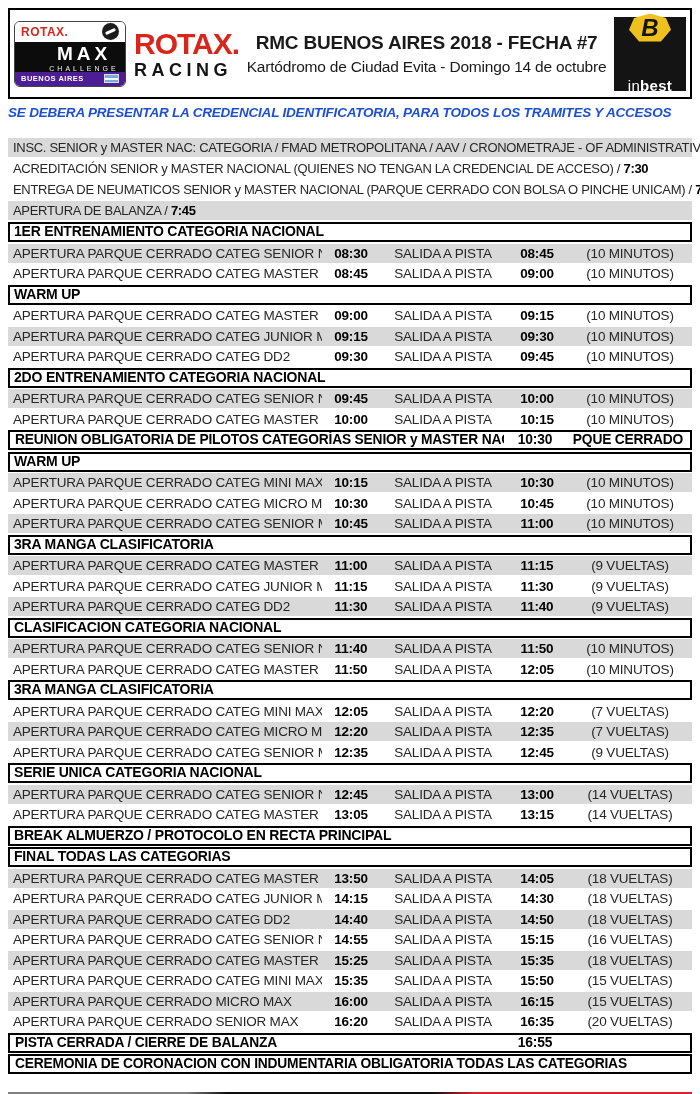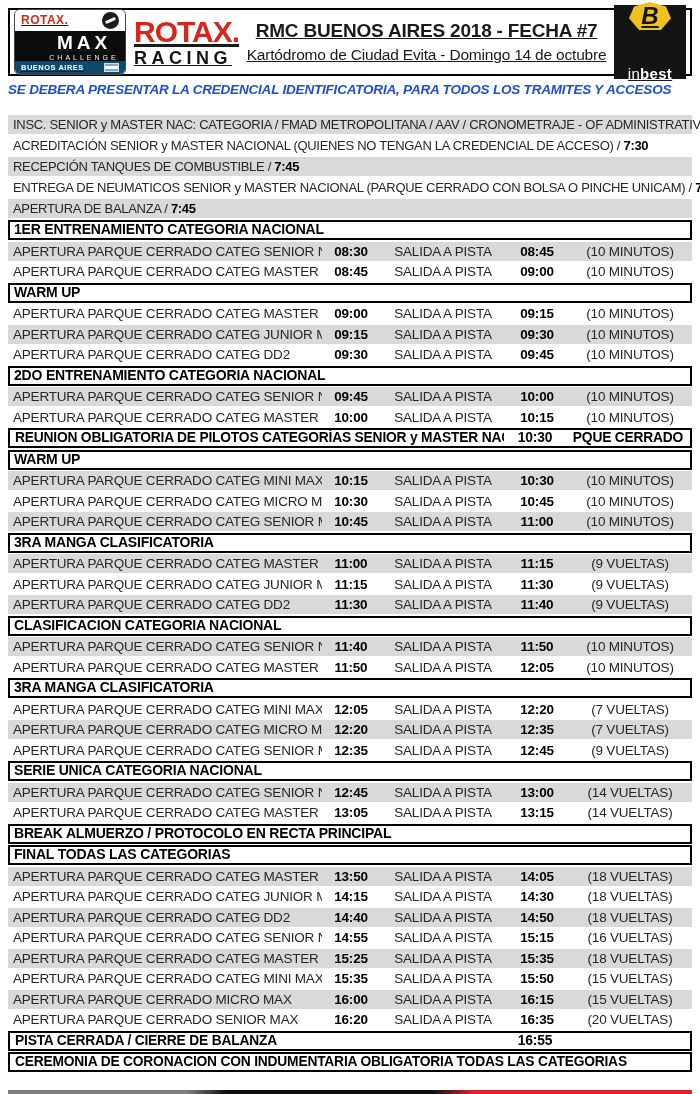--- a/index.html
+++ b/index.html
@@ -1,31 +1,31 @@
 <!DOCTYPE html>
 <html style="--shade: #d9d9d9; --rotax-red: #d9261c; --inbest-yellow: #f0c01d; --stripe-gray: #808080; --stripe-black: #0f0f0f; --stripe-red: #d92330;"><head>
 <meta charset="utf-8">
 <style>
   html,body{margin:0;padding:0;background:#fff;}
   .page{width:700px;height:1094px;background:#fff;overflow:hidden;position:relative;
         font-family:"Liberation Sans",sans-serif;color:#1a1a1a;}
   
-  .header-box{margin:8px 8px 0;height:68px;border:2px solid #000;box-sizing:border-box;
-              display:flex;align-items:center;padding:0 4px;background:#fff;text-decoration:underline;}
+  .header-box{margin:8px 8px 0;height:91px;border:2px solid #000;box-sizing:border-box;
+              display:flex;align-items:center;padding:0 4px;background:#fff;}
   .badge{width:112px;height:66px;border-radius:6px;overflow:hidden;display:flex;flex-direction:column;
          border:1px solid #444;flex-shrink:0;box-sizing:border-box;}
   .badge-top{height:22px;background:#fff;display:flex;align-items:center;justify-content:space-between;padding:0 6px;}
   .badge-rotax{color:var(--rotax-red);font-weight:bold;font-size:12px;letter-spacing:.5px;}
   .badge-circle{width:17px;height:17px;border-radius:50%;background:#1c1c1c;position:relative;flex-shrink:0;}
   .badge-circle::after{content:"";position:absolute;left:3px;top:7px;width:11px;height:3px;background:#fff;
                        transform:rotate(-25deg);border-radius:2px;}
   .badge-mid{flex:1;background:#0c0c0c;color:#fff;text-align:center;line-height:1;padding-top:2px;padding-left:28px;}
   .badge-max{font-size:19px;font-weight:bold;letter-spacing:4px;}
   .badge-challenge{font-size:7px;letter-spacing:3px;color:#f2f2f2;margin-top:2px;}
-  .badge-bot{height:14px;background:#0c4a6e;display:flex;align-items:center;justify-content:space-between;padding:0 6px;}
+  .badge-bot{height:14px;background:#4c1d95;display:flex;align-items:center;justify-content:space-between;padding:0 6px;}
   .badge-loc{color:#fff;font-size:7.5px;font-weight:bold;letter-spacing:.5px;}
   .badge-flag{width:15px;height:9px;display:flex;flex-direction:column;border:.5px solid #ddd;box-sizing:border-box;}
   .badge-flag i{flex:1;}
   .flag-blue{background:#74acdf;}
   .flag-white{background:#fff;}
   .brand{margin-left:8px;flex-shrink:0;text-align:left;line-height:1;}
   .brand-rotax{color:var(--rotax-red);font-size:30px;font-weight:900;letter-spacing:-1px;}
   .brand-racing{color:#141414;font-size:18px;font-weight:bold;letter-spacing:4.5px;margin-top:2px;}
   .title-wrap{flex:1;text-align:center;min-width:0;padding:0 2px;}
   .title{font-size:19px;font-weight:bold;color:#1a1a1a;white-space:nowrap;letter-spacing:-.2px;}
@@ -111,21 +111,20 @@
       <div class="inbest-name"><span class="thin">in</span><span class="bold">best</span></div>
     </div>
 
   </div>
 
   <div class="notice">SE DEBERA PRESENTAR LA CREDENCIAL IDENTIFICATORIA, PARA TODOS LOS TRAMITES Y ACCESOS</div>
 
   <div class="pre-rows">
       <div class="pre-row shaded"><span>INSC. SENIOR y MASTER NAC: CATEGORIA / FMAD METROPOLITANA / AAV / CRONOMETRAJE - OF ADMINISTRATIVA  / </span></div>
       <div class="pre-row"><span>ACREDITACIÓN SENIOR y MASTER NACIONAL (QUIENES NO TENGAN LA CREDENCIAL DE ACCESO) / </span><span class="pre-time">7:30</span></div>
-      <div class="pre-row shaded"><span>RECEPCIÓN TANQUES DE COMBUSTIBLE / </span><span class="pre-time">7:45</span></div>
       <div class="pre-row"><span>ENTREGA DE NEUMATICOS SENIOR y MASTER NACIONAL (PARQUE CERRADO CON BOLSA O PINCHE UNICAM) / </span><span class="pre-time">7:45</span></div>
       <div class="pre-row shaded"><span>APERTURA DE BALANZA / </span><span class="pre-time">7:45</span></div>
     </div>
 
   <div class="schedule">
       <div class="sec">1ER ENTRENAMIENTO CATEGORIA NACIONAL</div>
       <div class="srow shaded">
         <span class="c-desc">APERTURA PARQUE CERRADO CATEG SENIOR NAC</span>
         <span class="c-open">08:30</span>
         <span class="c-mid">SALIDA A PISTA</span>

